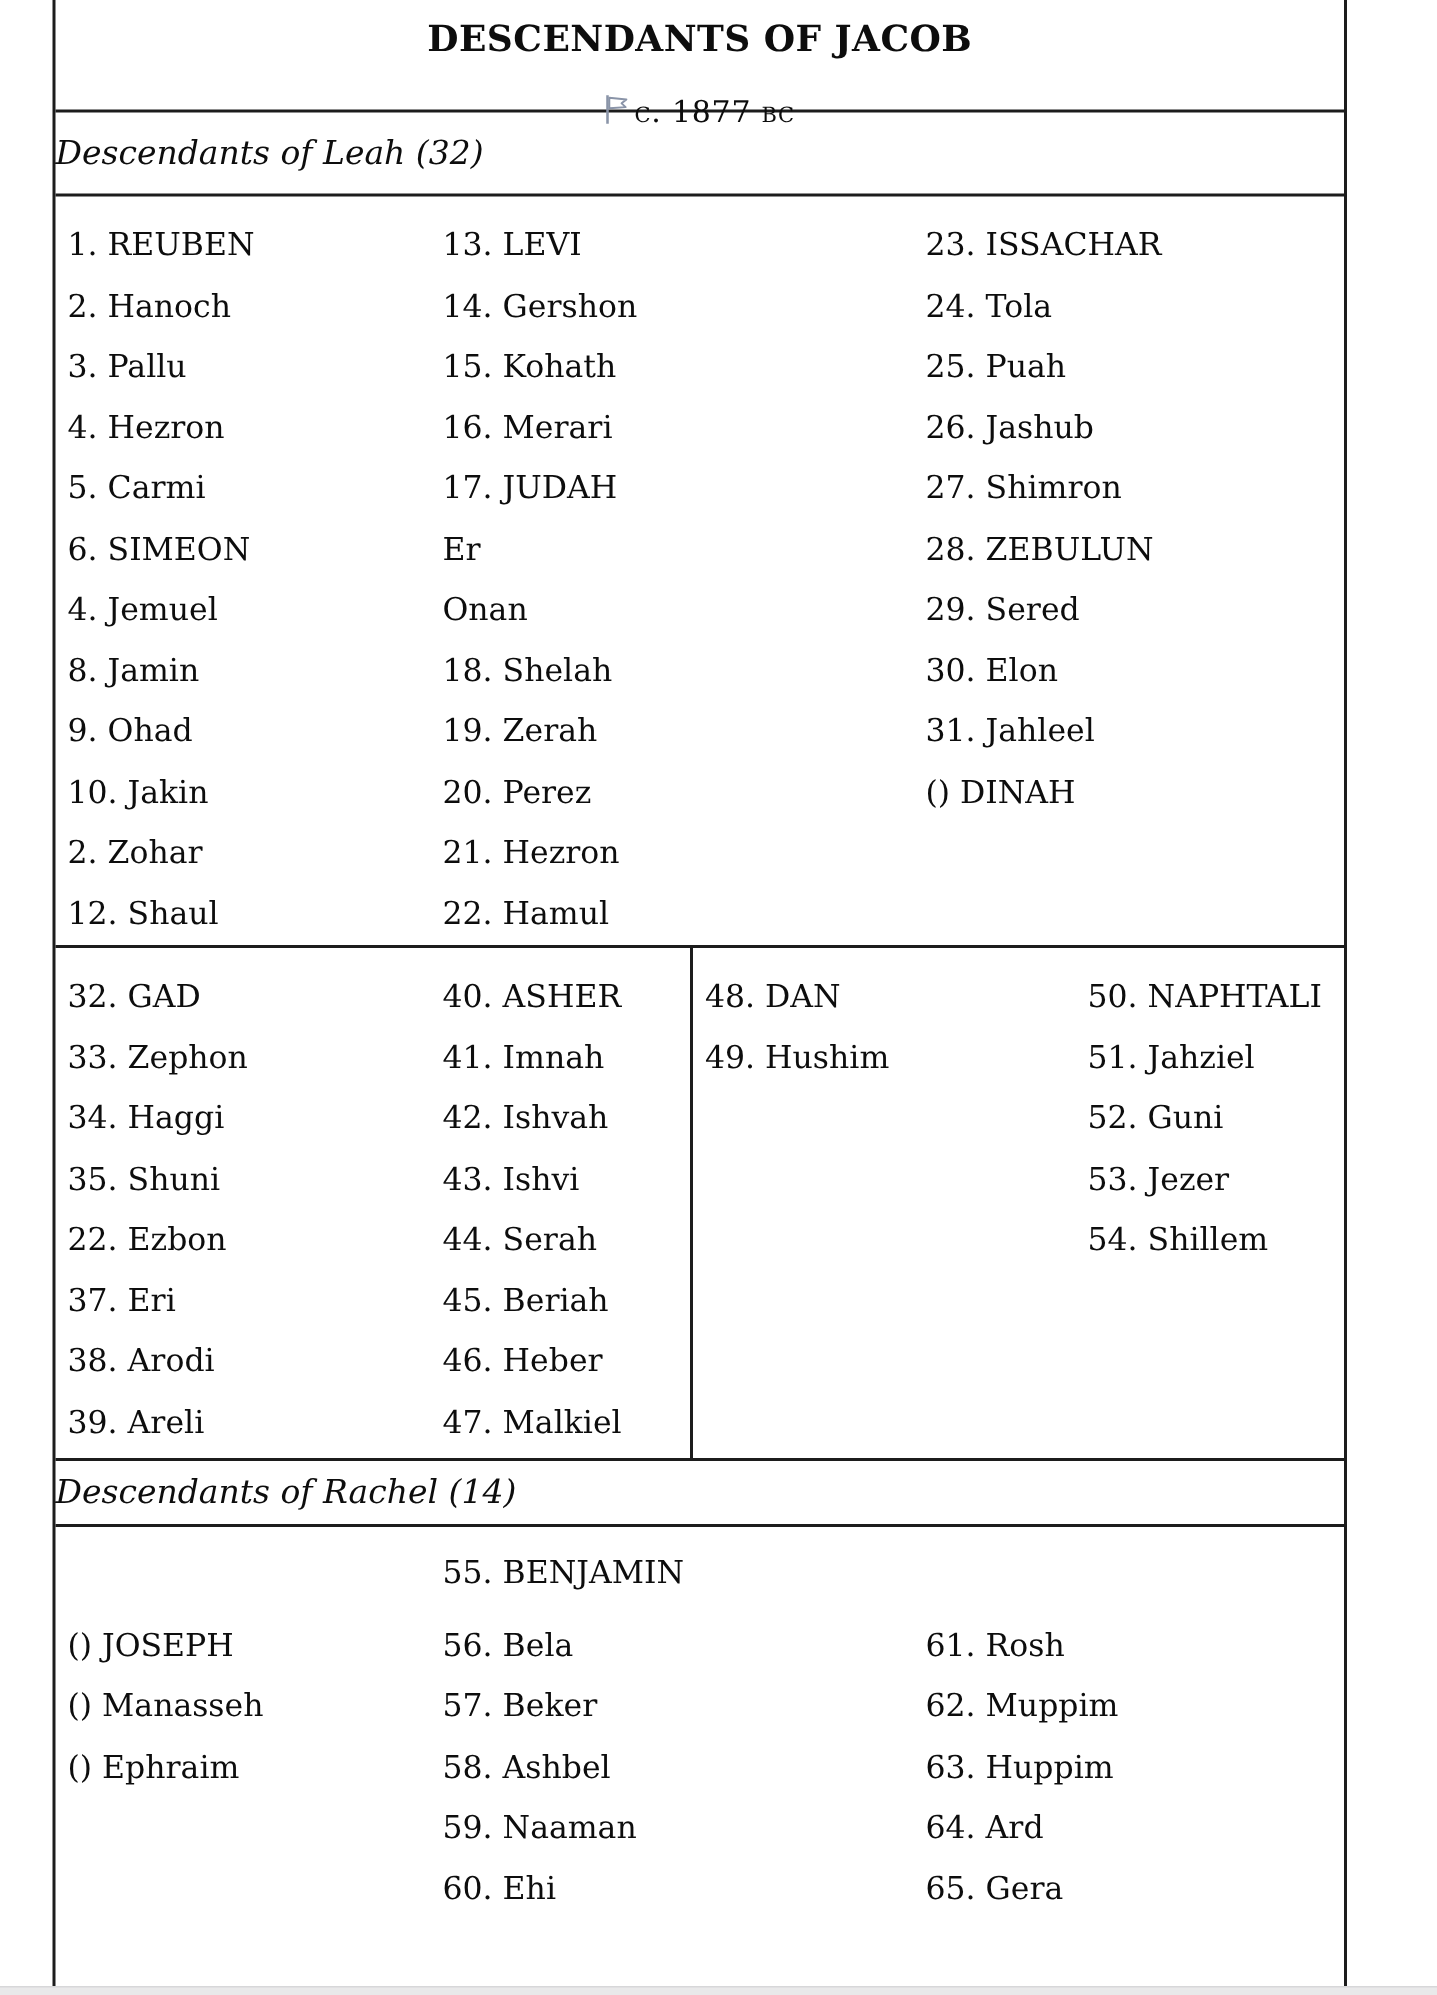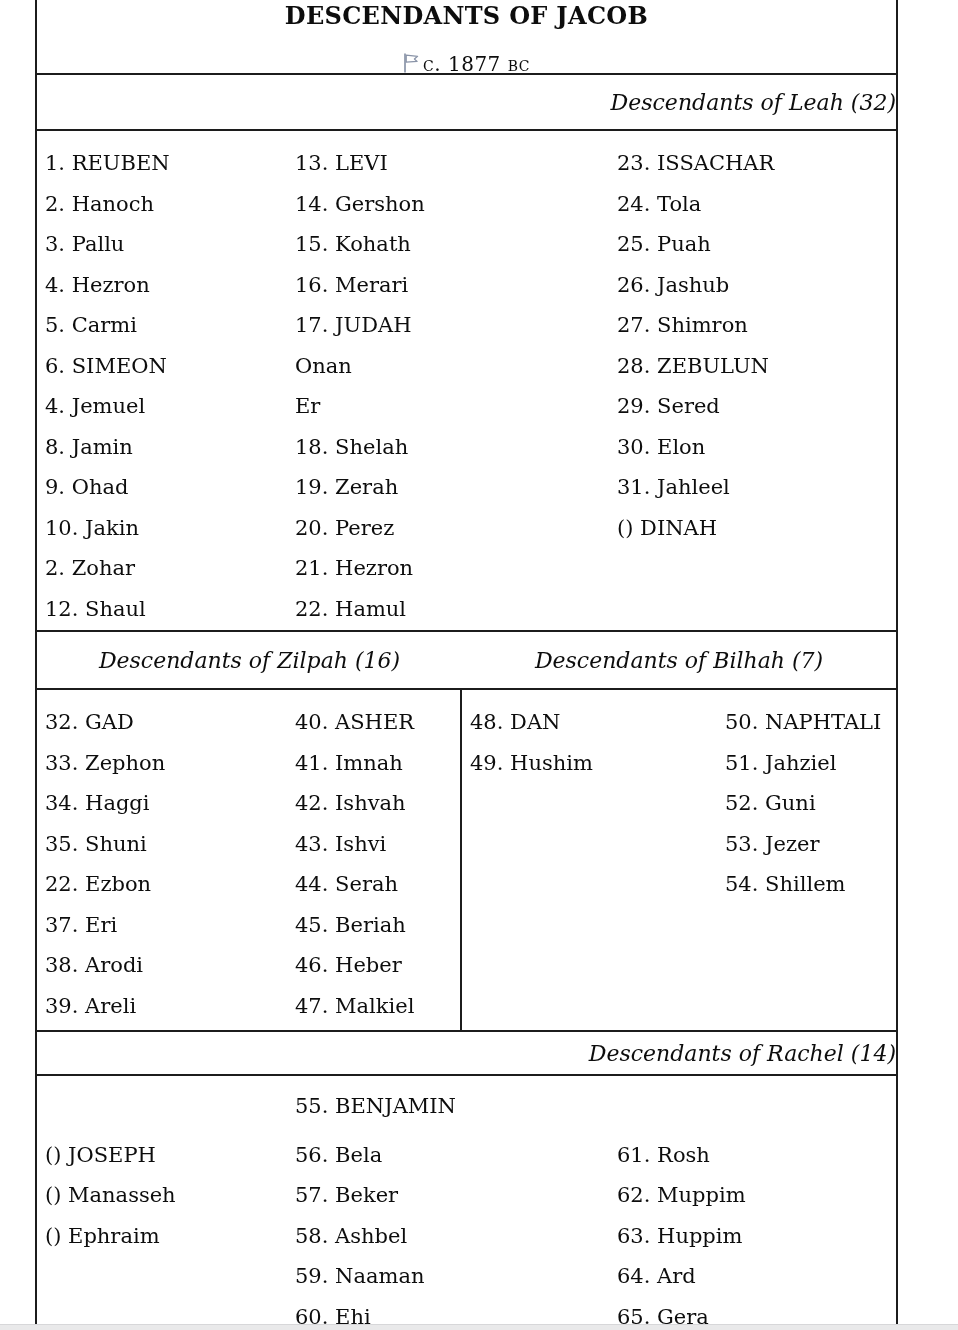--- a/index.html
+++ b/index.html
@@ -12,35 +12,35 @@
     color:#0d0d0d;
   }
   .doc-table {
     position:absolute; left:35px; top:0;
     width:863px; height:1330px;
     box-sizing:border-box;
     border-left:2px solid #1c1c1c;
     border-right:2px solid #1c1c1c;
   }
   .sec { box-sizing:border-box; border-bottom:2px solid #1c1c1c; }
-  .title-box { height:75px; text-align:center; padding-top:1px; }
+  .title-box { height:75px; text-align:center; padding-top:11px; }
   .doc-title {
     font-size:24px; font-weight:bold; line-height:29px;
     letter-spacing:0.3px;
   }
   .doc-subtitle {
     margin-top:22px; font-size:20px; line-height:24px;
     display:flex; align-items:center; justify-content:center; gap:3px;
   }
   .doc-subtitle .sc {
     font-variant:small-caps; text-transform:lowercase; letter-spacing:0.5px;
   }
   .flag-wrap { display:inline-flex; margin-bottom:3px; }
   .section-header {
-    height:56px; display:flex; align-items:center; justify-content:flex-end;
+    height:56px; display:flex; align-items:center; justify-content:flex-start;
     font-style:italic; font-size:22px;
   }
   .zb-header { height:58px; display:flex; }
   .zb-header .half {
     display:flex; align-items:center; justify-content:center;
     font-style:italic; font-size:22px;
   }
   .half-zilpah { width:425px; }
   .half-bilhah { flex:1; }
   .body-sec { position:relative; font-size:21px; }
@@ -105,50 +105,42 @@
           <div class="row">10. Jakin</div>
           <div class="row">2. Zohar</div>
           <div class="row">12. Shaul</div>
         </div>
       <div class="pcol col-b">
           <div class="row">13. LEVI</div>
           <div class="row">14. Gershon</div>
           <div class="row">15. Kohath</div>
           <div class="row">16. Merari</div>
           <div class="row">17. JUDAH</div>
+          <div class="row">Er</div>
           <div class="row">Onan</div>
-          <div class="row">Er</div>
           <div class="row">18. Shelah</div>
           <div class="row">19. Zerah</div>
           <div class="row">20. Perez</div>
           <div class="row">21. Hezron</div>
           <div class="row">22. Hamul</div>
         </div>
       <div class="pcol col-c">
           <div class="row">23. ISSACHAR</div>
           <div class="row">24. Tola</div>
           <div class="row">25. Puah</div>
           <div class="row">26. Jashub</div>
           <div class="row">27. Shimron</div>
           <div class="row">28. ZEBULUN</div>
           <div class="row">29. Sered</div>
           <div class="row">30. Elon</div>
           <div class="row">31. Jahleel</div>
           <div class="row">() DINAH</div>
         </div>
     </div>
 
-    <div class="sec zb-header">
-      <div class="half half-zilpah">
-        <span>Descendants of Zilpah (16)</span>
-      </div>
-      <div class="half half-bilhah">
-        <span>Descendants of Bilhah (7)</span>
-      </div>
-    </div>
 
     <div class="sec body-sec zb-body">
       <div class="v-divider"></div>
       <div class="pcol col-a">
           <div class="row">32. GAD</div>
           <div class="row">33. Zephon</div>
           <div class="row">34. Haggi</div>
           <div class="row">35. Shuni</div>
           <div class="row">22. Ezbon</div>
           <div class="row">37. Eri</div>

